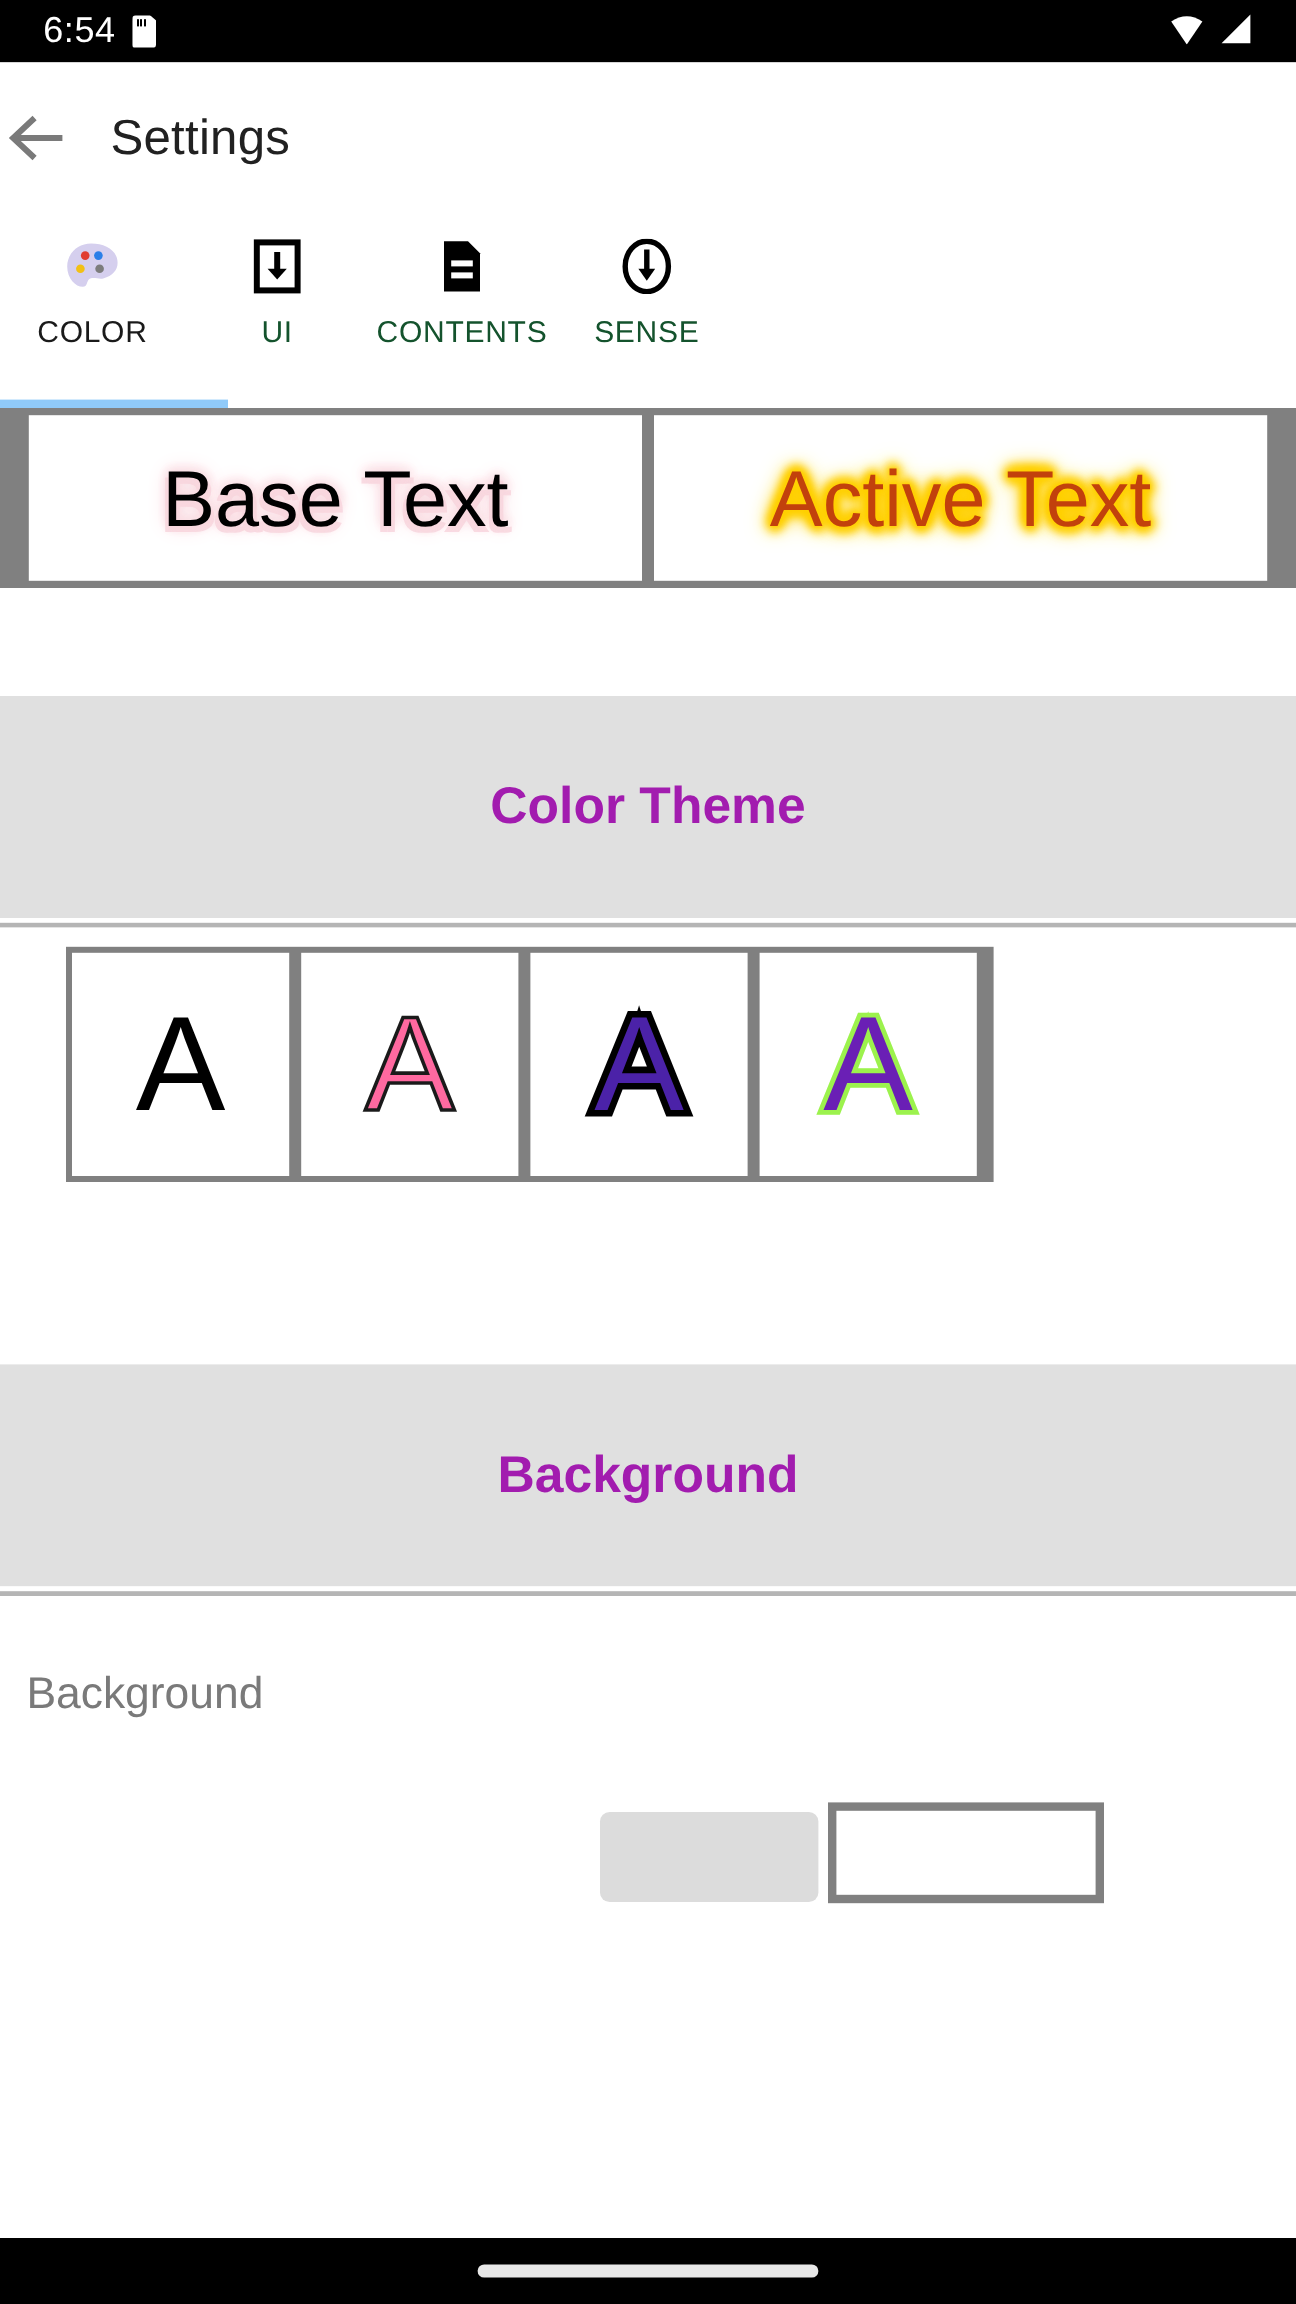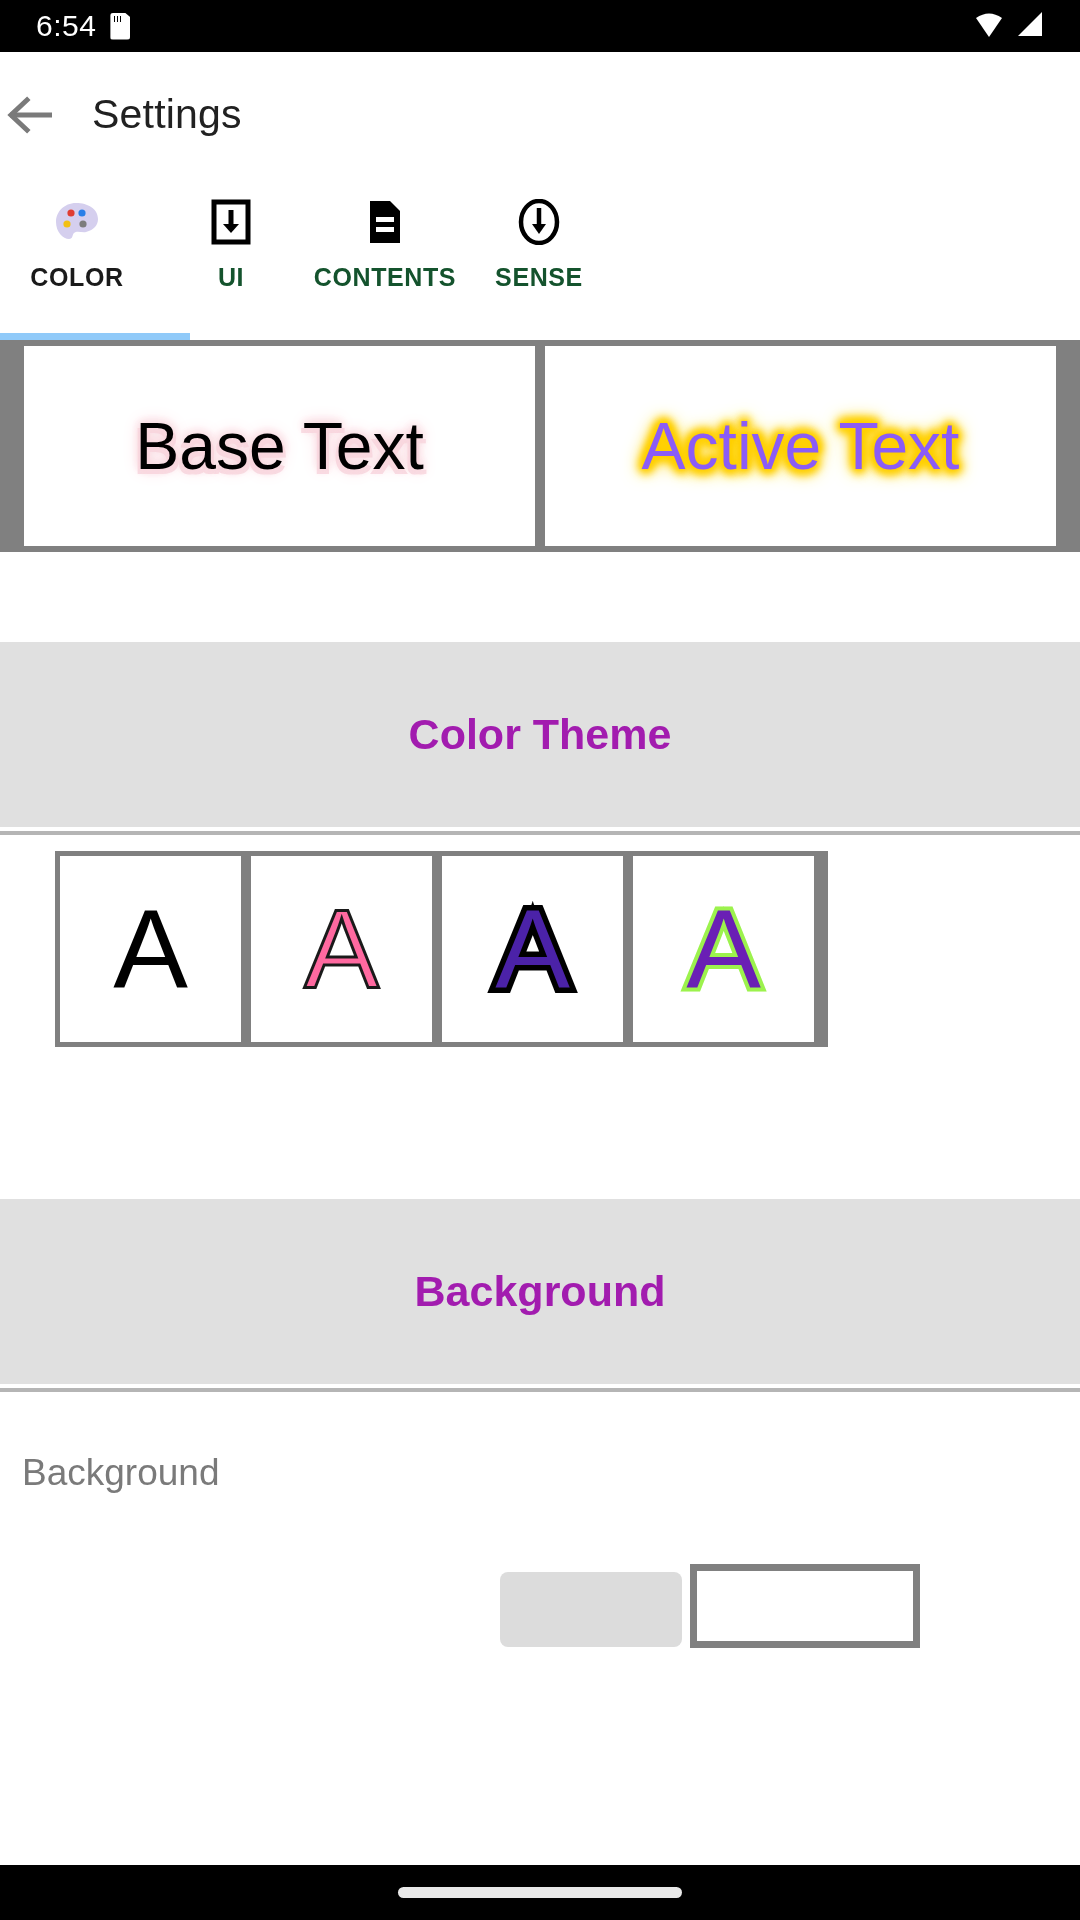--- a/index.html
+++ b/index.html
@@ -62,61 +62,60 @@
     align-items: flex-start;
     overflow: hidden;
   }
   .tab {
     flex: 0 0 auto;
     width: 154px;
     padding-top: 22px;
     display: flex; flex-direction: column;
     align-items: center; justify-content: flex-start;
     gap: 18px;
-    font-weight: bold;
   }
   .tab-icon { height: 46px; display: flex; align-items: center; justify-content: center; }
   .tab-label {
     font-size: 25px;
     color: #14532d;
     letter-spacing: 0.6px;
     white-space: nowrap;
   }
   .tab.selected .tab-label { color: #1a1a1a; }
   .tab-indicator {
     position: absolute;
     left: 0; bottom: 0;
     width: 190px; height: 7px;
     background: #90caf9;
   }
 
   
   .preview-row {
-    height: 212px;
+    height: 150px;
     background: #808080;
     display: flex;
     padding: 6px 24px;
     gap: 10px;
   }
   .preview-box {
     flex: 1 1 0;
     background: #ffffff;
     display: flex; align-items: center; justify-content: center;
     overflow: hidden;
   }
   .base-text {
     font-size: 66px; color: #000000;
     font-weight: 400;
     text-shadow:
        0 0 10px #f9d7de, 0 0 10px #f9d7de, 0 0 18px #f7cdd6,
        3px 5px 0 #f9dde4, -3px 5px 0 #f9dde4;
     white-space: nowrap;
   }
   .active-text {
-    font-size: 66px; color: #8b5cf6;
+    font-size: 66px; color: #c2410c;
     font-weight: 400;
     white-space: nowrap;
     text-shadow:
       0 0 2px #ffd000, 0 0 5px #ffd000, 0 0 9px #ffd000,
       0 0 13px #ffd000, 0 0 17px #ffd000, 0 0 21px #ffd000,
       4px 0 8px #ffd000, -4px 0 8px #ffd000,
       0 5px 8px #ffd000, 0 -5px 8px #ffd000;
   }
 
   

